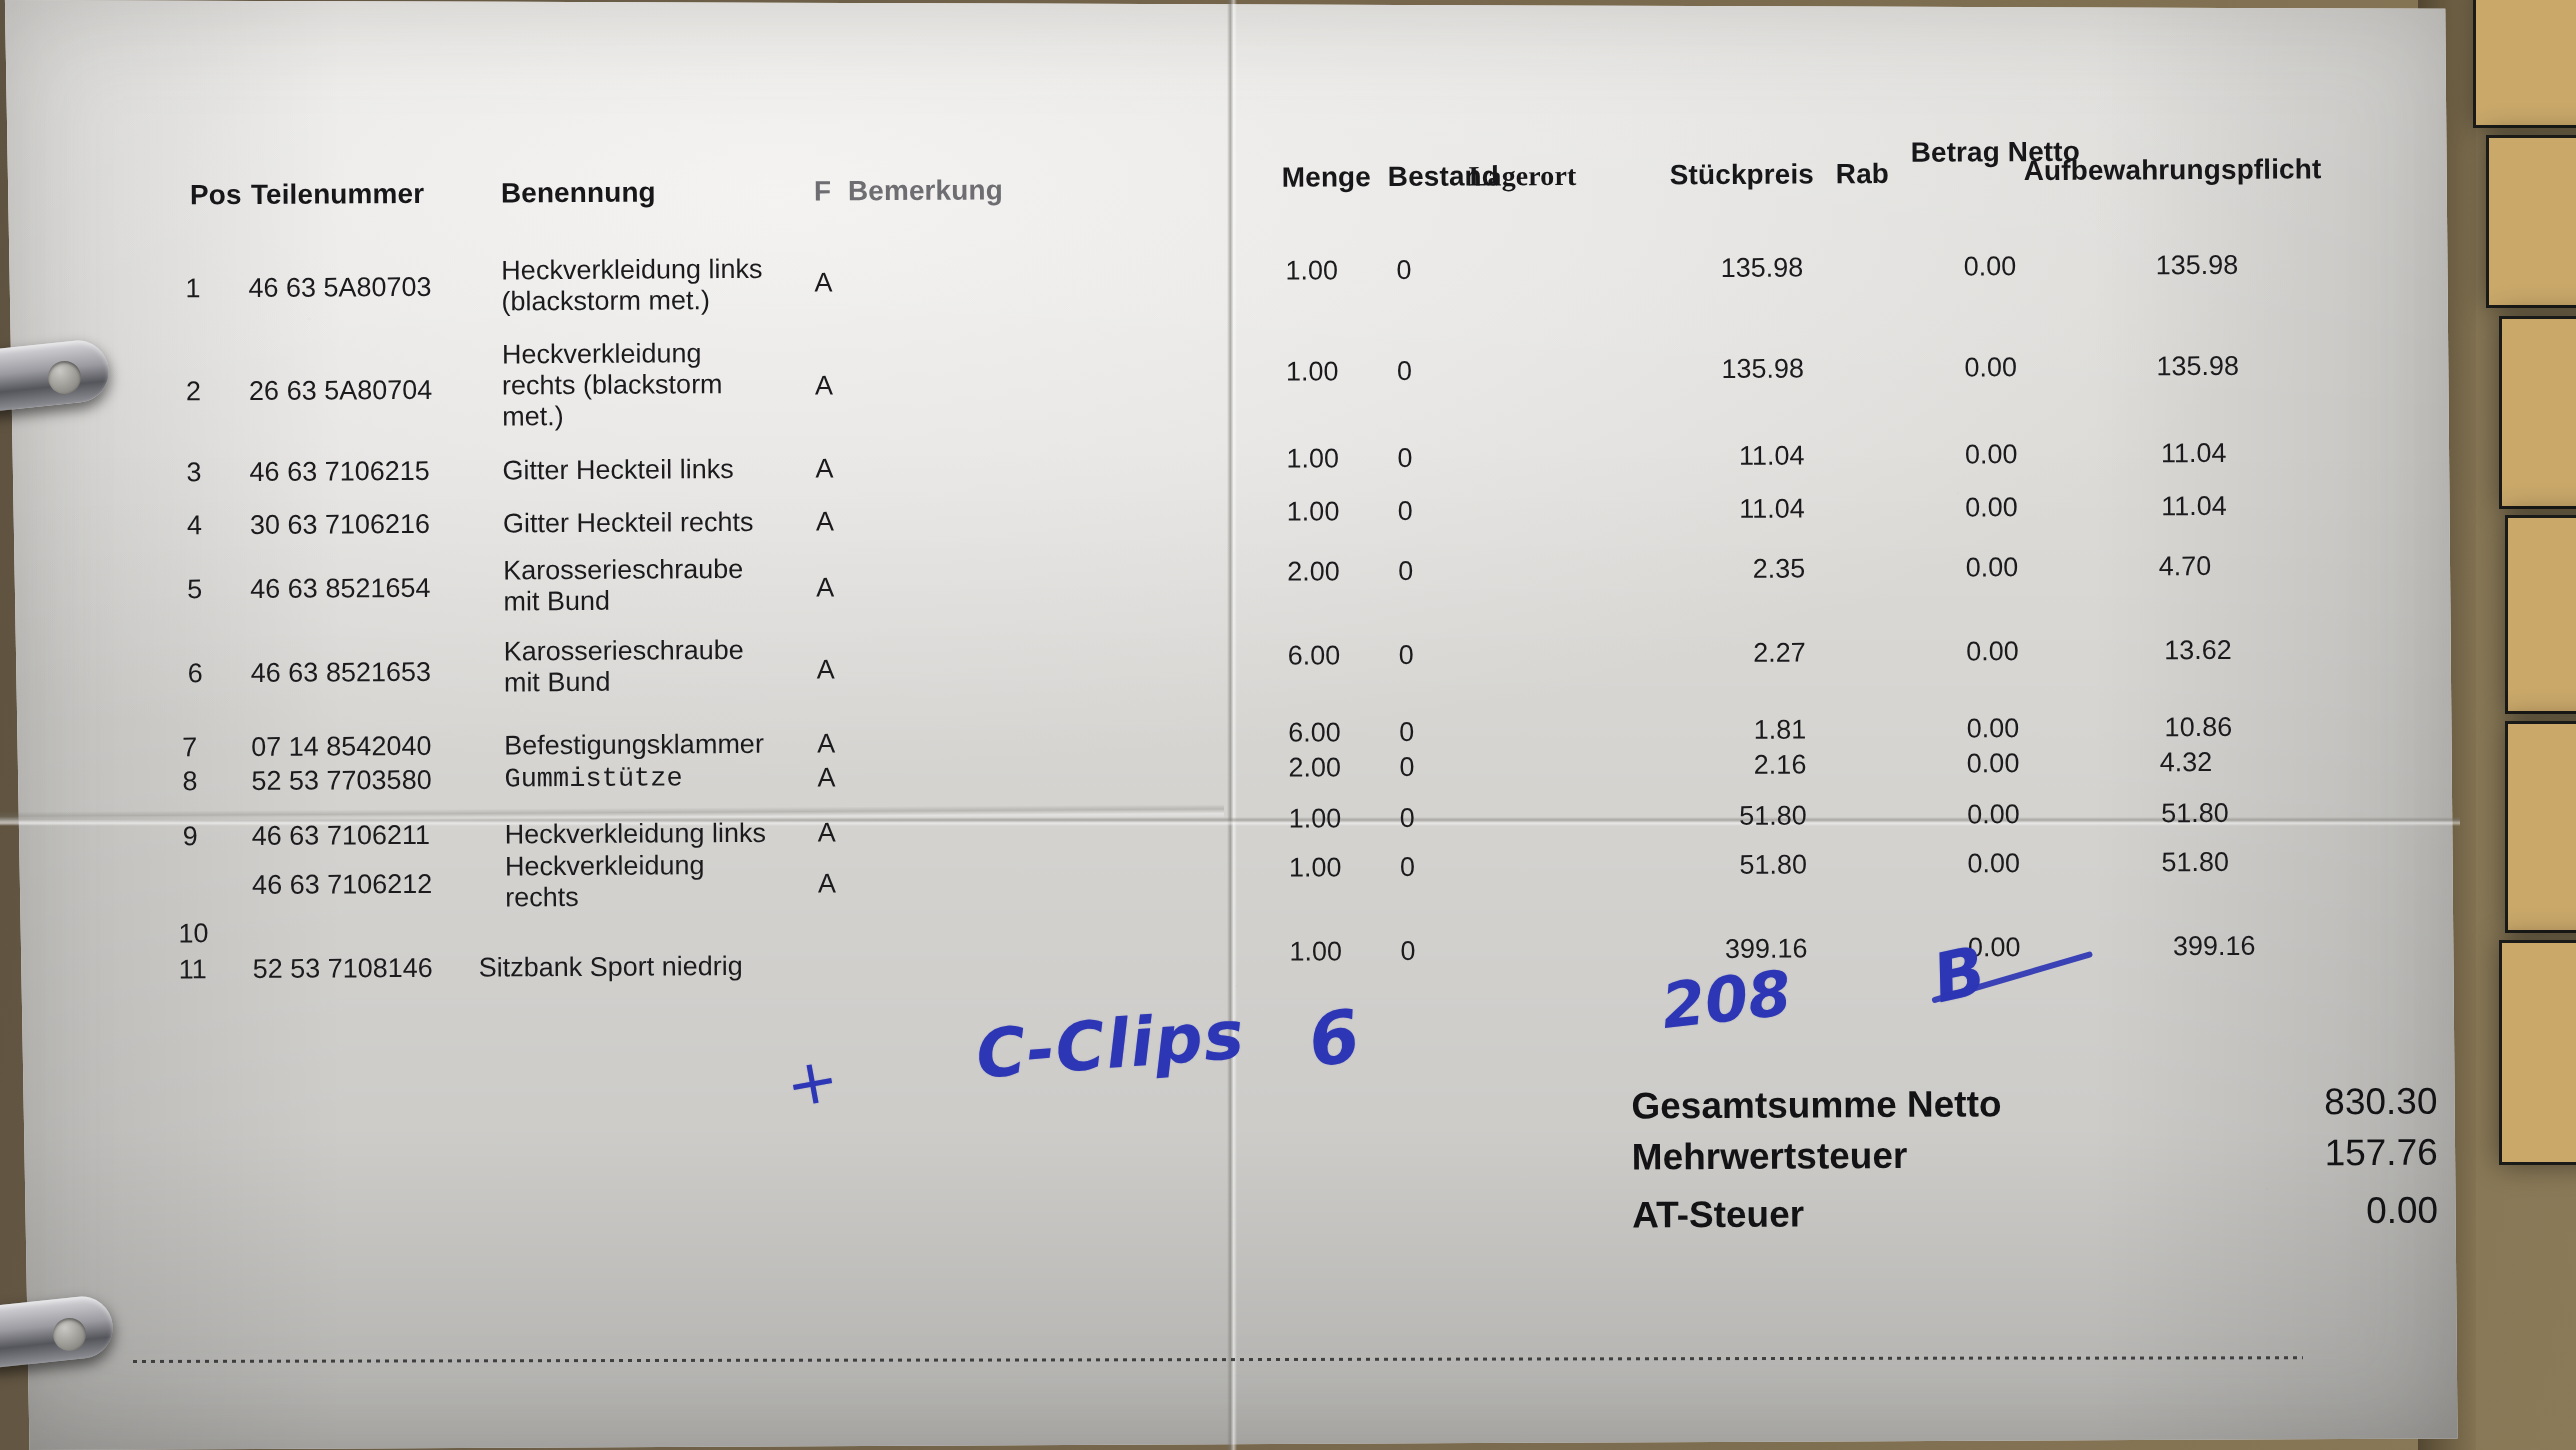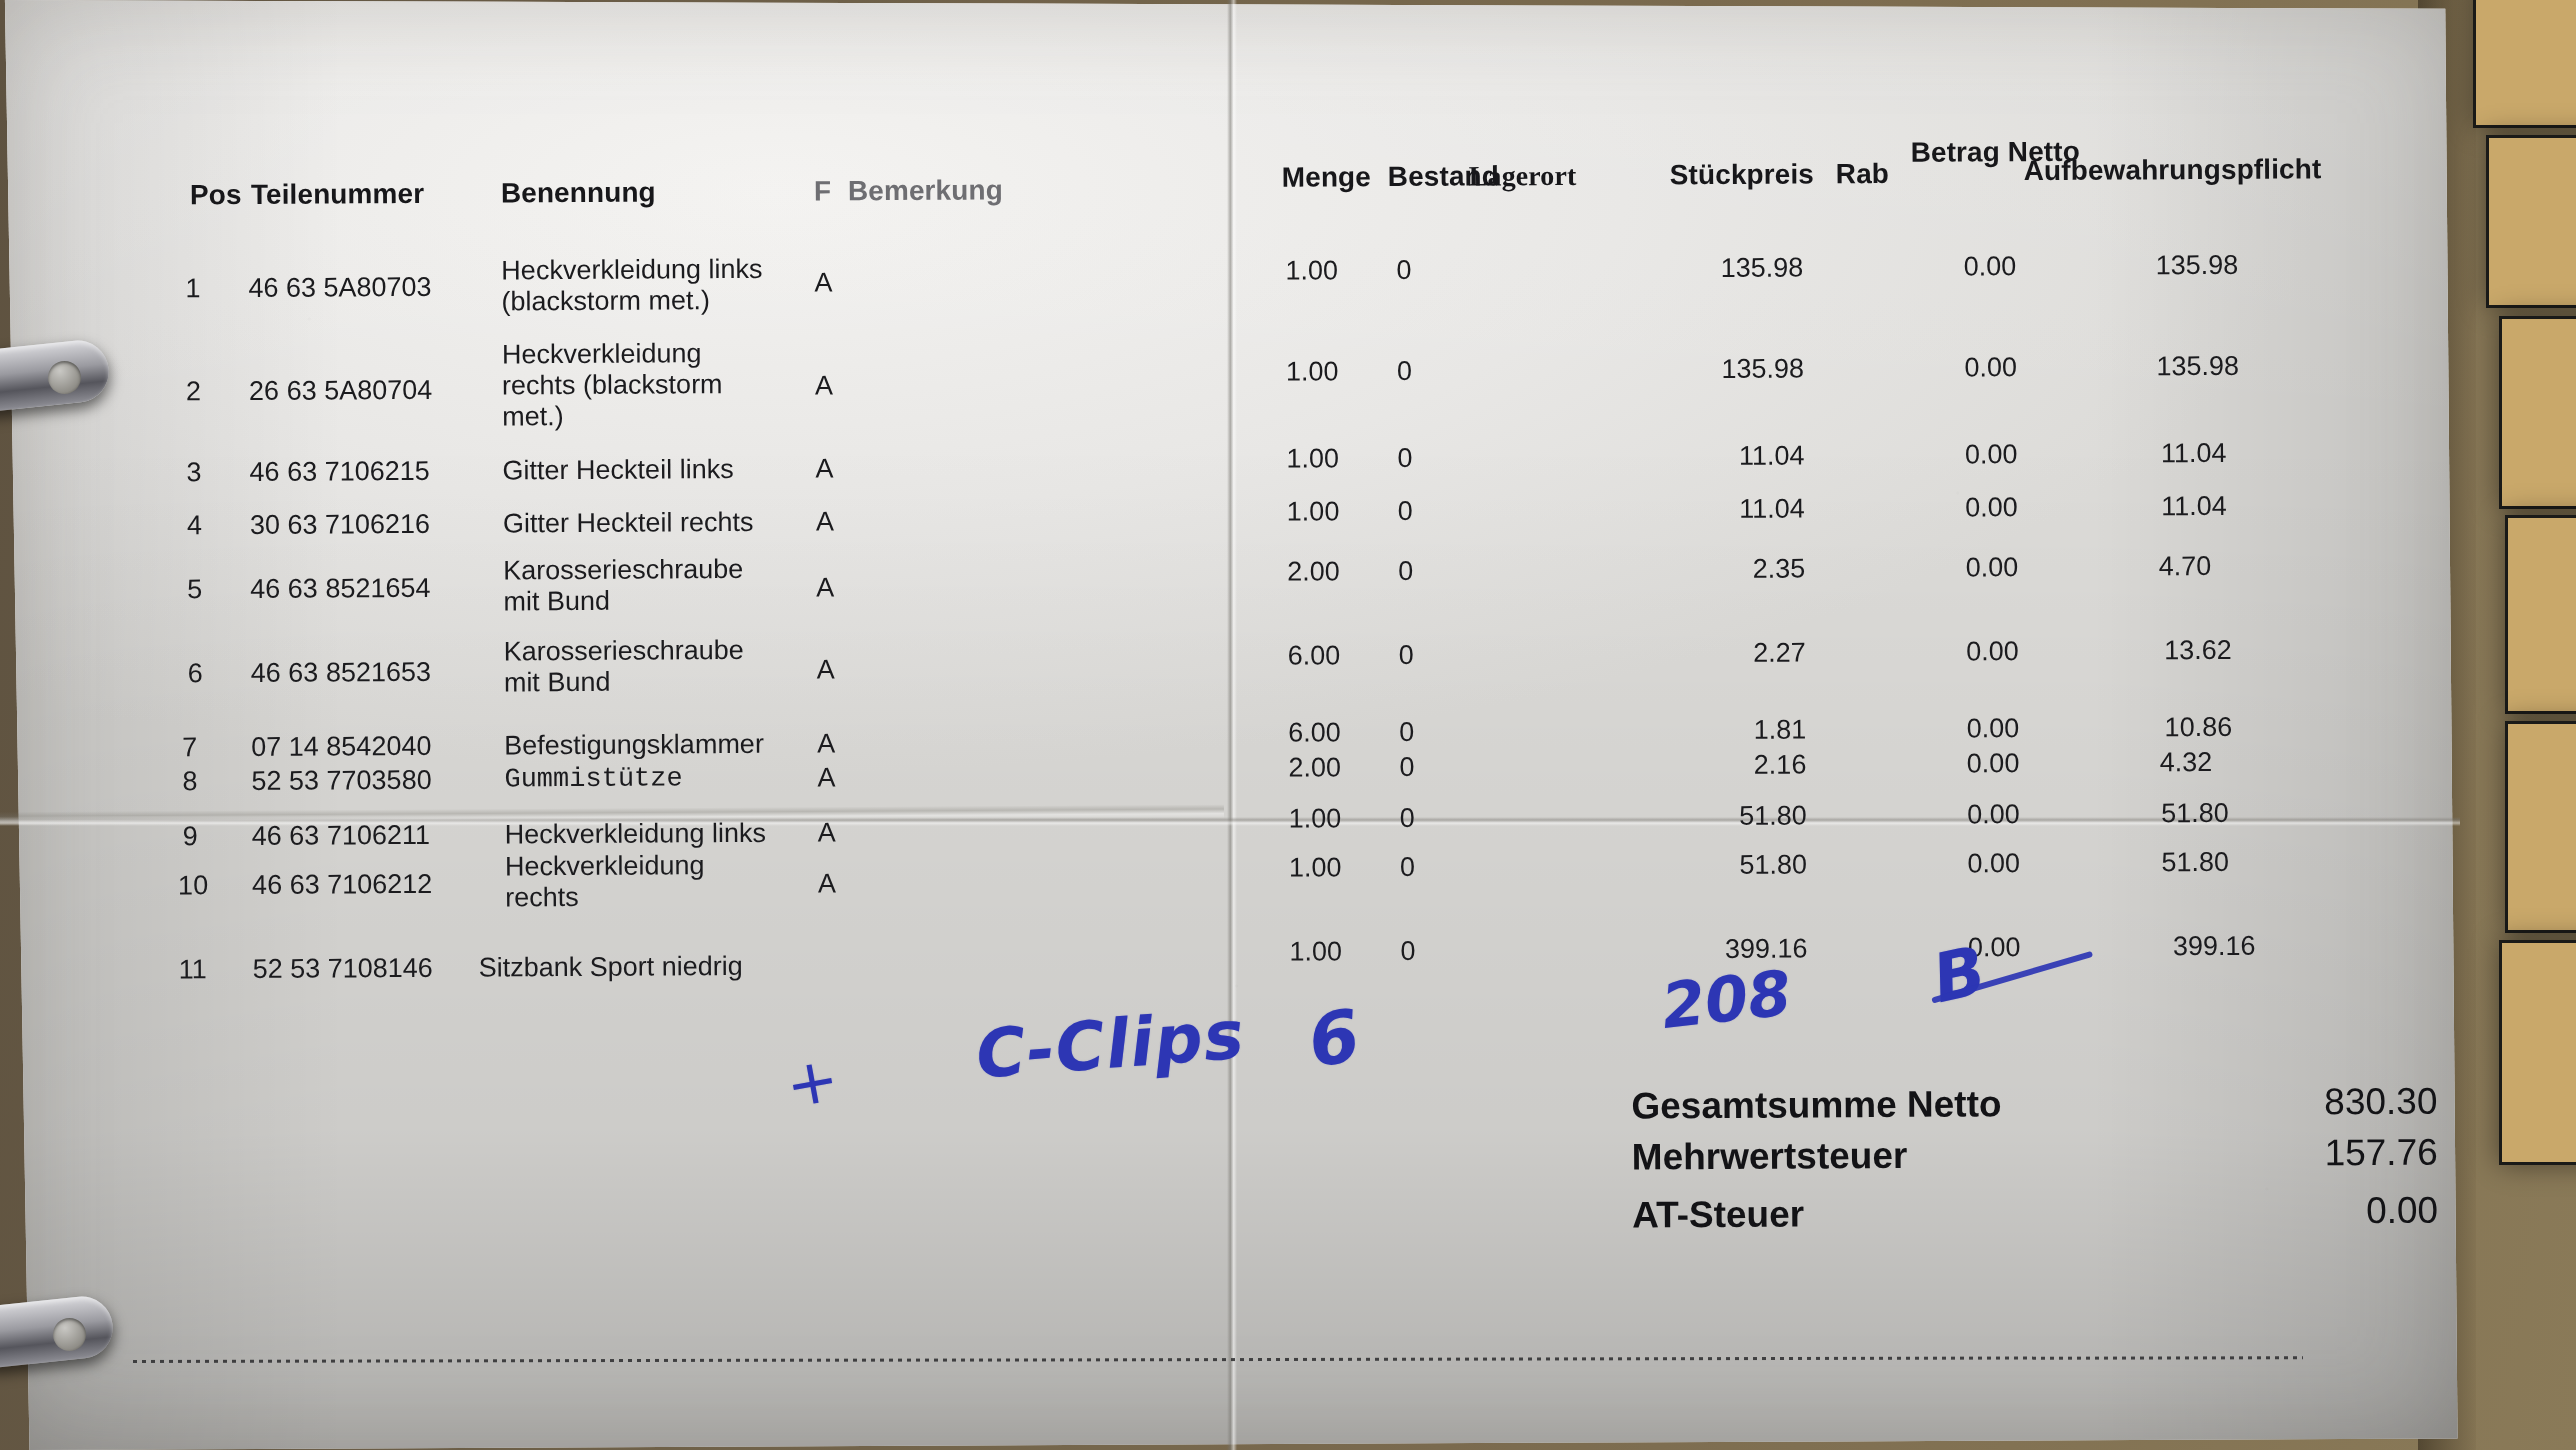--- a/index.html
+++ b/index.html
@@ -349,21 +349,21 @@
     <div class="cell" style="left:182px;  top:815px;">9</div>
     <div class="cell" style="left:251px;  top:815px;">46 63 7106211</div>
     <div class="cell" style="left:504px;  top:815px;">Heckverkleidung links</div>
     <div class="cell" style="left:817px; top:815px;">A</div>
     <div class="cell" style="left:1288px; top:804px;">1.00</div>
     <div class="cell" style="left:1399px; top:804px;">0</div>
     <div class="cell num" style="left:1571px; top:804px; width:235px;">51.80</div>
     <div class="cell num" style="left:1739px; top:804px; width:280px;">0.00</div>
     <div class="cell num" style="left:1842px; top:804px; width:386px;">51.80</div>
 
-    <div class="cell" style="left:177px;  top:864px;">10</div>
+    <div class="cell" style="left:177px;  top:912px;">10</div>
     <div class="cell" style="left:251px;  top:864px;">46 63 7106212</div>
     <div class="cell" style="left:504px;  top:847px; width:303px;">Heckverkleidung
 rechts</div>
     <div class="cell" style="left:817px; top:866px;">A</div>
     <div class="cell" style="left:1288px; top:853px;">1.00</div>
     <div class="cell" style="left:1399px; top:853px;">0</div>
     <div class="cell num" style="left:1571px; top:853px; width:235px;">51.80</div>
     <div class="cell num" style="left:1739px; top:853px; width:280px;">0.00</div>
     <div class="cell num" style="left:1842px; top:853px; width:386px;">51.80</div>
 

